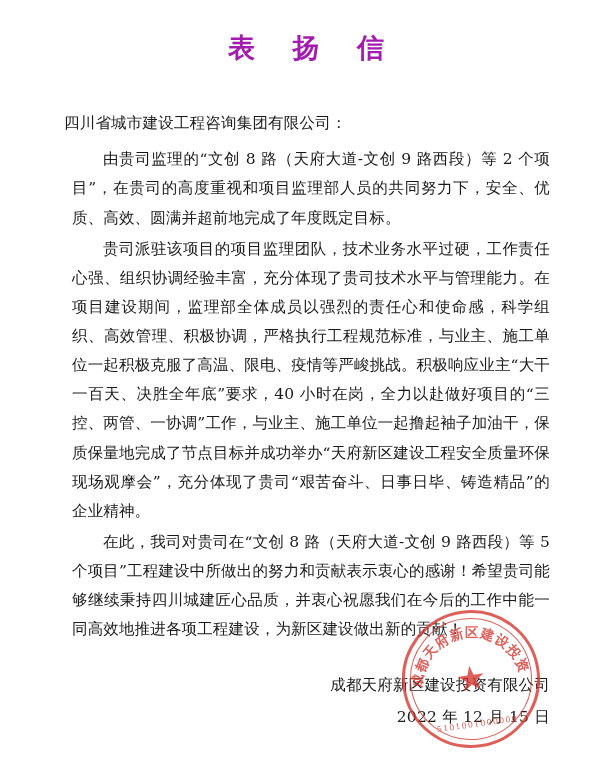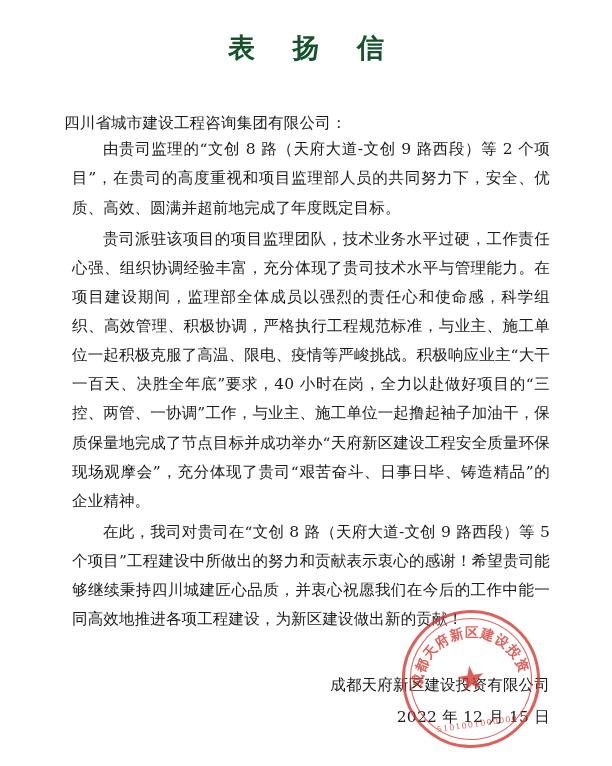--- a/index.html
+++ b/index.html
@@ -23,29 +23,30 @@
     padding: 0;
   }
   .doc-title {
     text-align: center;
     font-size: 27px;
     font-weight: bold;
     letter-spacing: 14px;
     margin: 30px 0 0 0;
     padding-left: 14px;
     font-family: "DejaVu Serif", "Liberation Serif", serif;
-    color: #14532d;
+    color: #a21caf;
   }
   .body-wrap {
     margin-top: 46px;
     padding: 0 62px 0 64px;
   }
   .salutation {
     font-size: 15.5px;
     line-height: 1.5;
+    margin-bottom: 10px;
     letter-spacing: 0.2px;
   }
   .para {
     font-size: 15.5px;
     line-height: 1.88;
     text-align: justify;
     text-justify: inter-ideograph;
     text-indent: 2em;
     margin: 0 0 2px 8px;
     letter-spacing: 0.15px;

